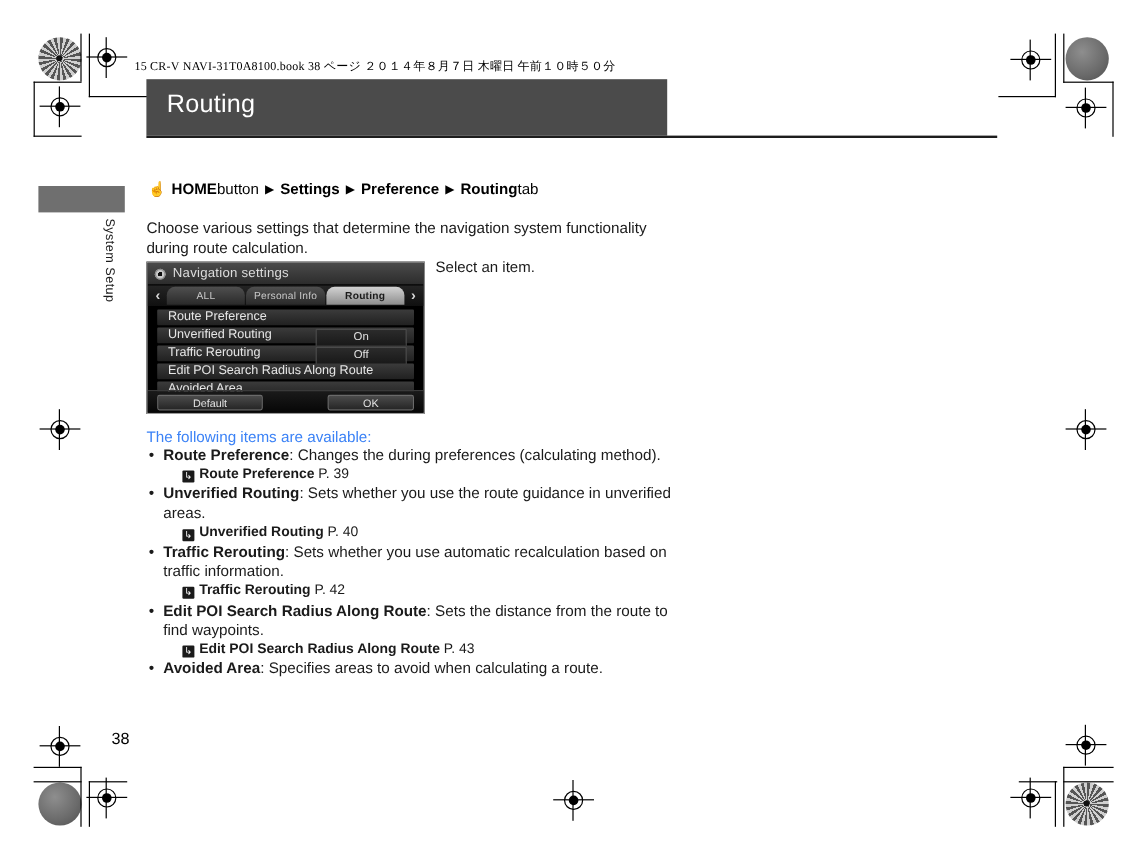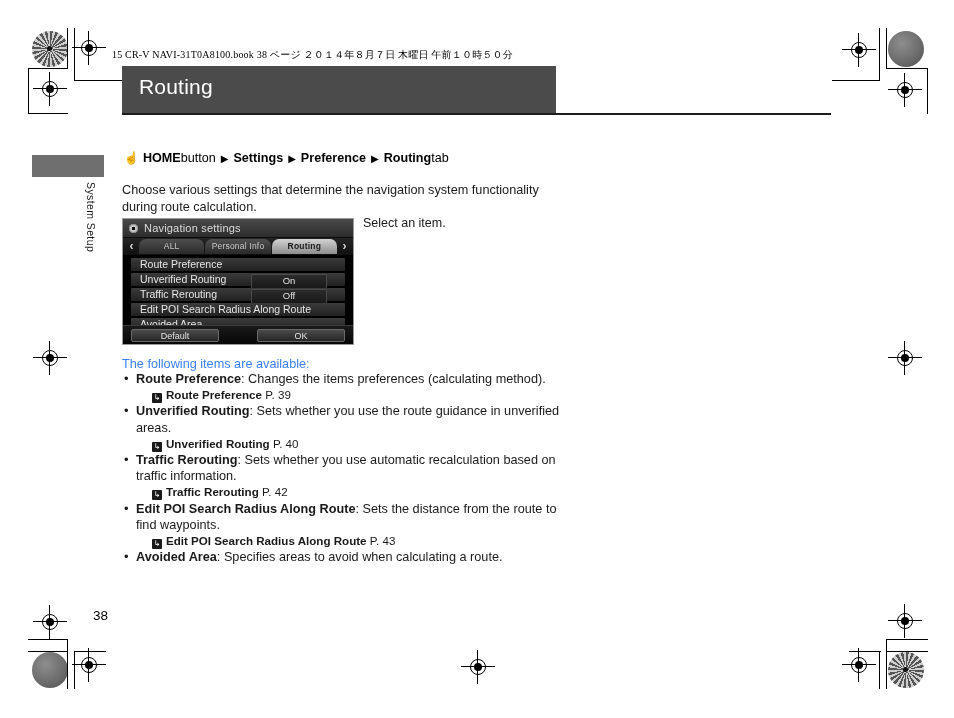--- a/index.html
+++ b/index.html
@@ -164,21 +164,21 @@
   .nav-row {
     position: relative; height: 13px;
     background: linear-gradient(#3b3b3b, #212121);
     border-radius: 1px;
   }
   .nav-row .lbl {
     position: absolute; left: 9px; top: 0; line-height: 13px;
     font-size: 10.5px; color: #e6e6e6; white-space: nowrap;
   }
   .nav-row .valbox {
-    position: absolute; right: 18px; top: 1px;
+    position: absolute; right: 6px; top: 1px;
     width: 76px; height: 17px;
     background: linear-gradient(#2b2b2b, #161616);
     border: 1px solid #4a4a4a; border-radius: 1px;
   }
   .nav-row .val {
     position: absolute; left: 0; right: 0; top: -1px;
     text-align: center; line-height: 13px;
     font-size: 9.5px; color: #e0e0e0;
   }
 
@@ -187,21 +187,21 @@
     background: linear-gradient(#1a1a1a, #060606);
     border-top: 1px solid #3a3a3a;
   }
   .nav-btn {
     position: absolute; top: 3px; height: 13px;
     background: linear-gradient(#4b4b4b, #262626);
     border: 1px solid #6a6a6a; border-radius: 2px;
     color: #e2e2e2; font-size: 9px; text-align: center; line-height: 12px;
   }
   .nav-btn.default { left: 8px; width: 88px; }
-  .nav-btn.ok { right: 8px; width: 88px; }
+  .nav-btn.ok { right: 8px; width: 72px; }
 
   
   .items-intro {
     position: absolute; left: 122px; top: 357px;
     font-size: 12.7px; color: #3b82f6;
   }
   .bullets {
     position: absolute; left: 122px; top: 371px;
     width: 440px;
     font-size: 12.7px; color: #1a1a1a;
@@ -417,21 +417,21 @@
       <div class="nav-btn ok">OK</div>
     </div>
   </div>
 
   <div class="items-intro">The following items are available:</div>
 
   <div class="bullets">
 
     <div class="bullet-item">
       <div class="bullet-line">
-        <span class="term">Route Preference</span><span>: Changes the items preferences (calculating method).</span>
+        <span class="term">Route Preference</span><span>: Changes the during preferences (calculating method).</span>
       </div>
       <div class="xref">
         <span class="xref-icon">↳</span><span class="ref-name">Route Preference</span> <span class="ref-page">P. 39</span>
       </div>
     </div>
 
     <div class="bullet-item">
       <div class="bullet-line">
         <span class="term">Unverified Routing</span><span>: Sets whether you use the route guidance in unverified areas.</span>
       </div>

